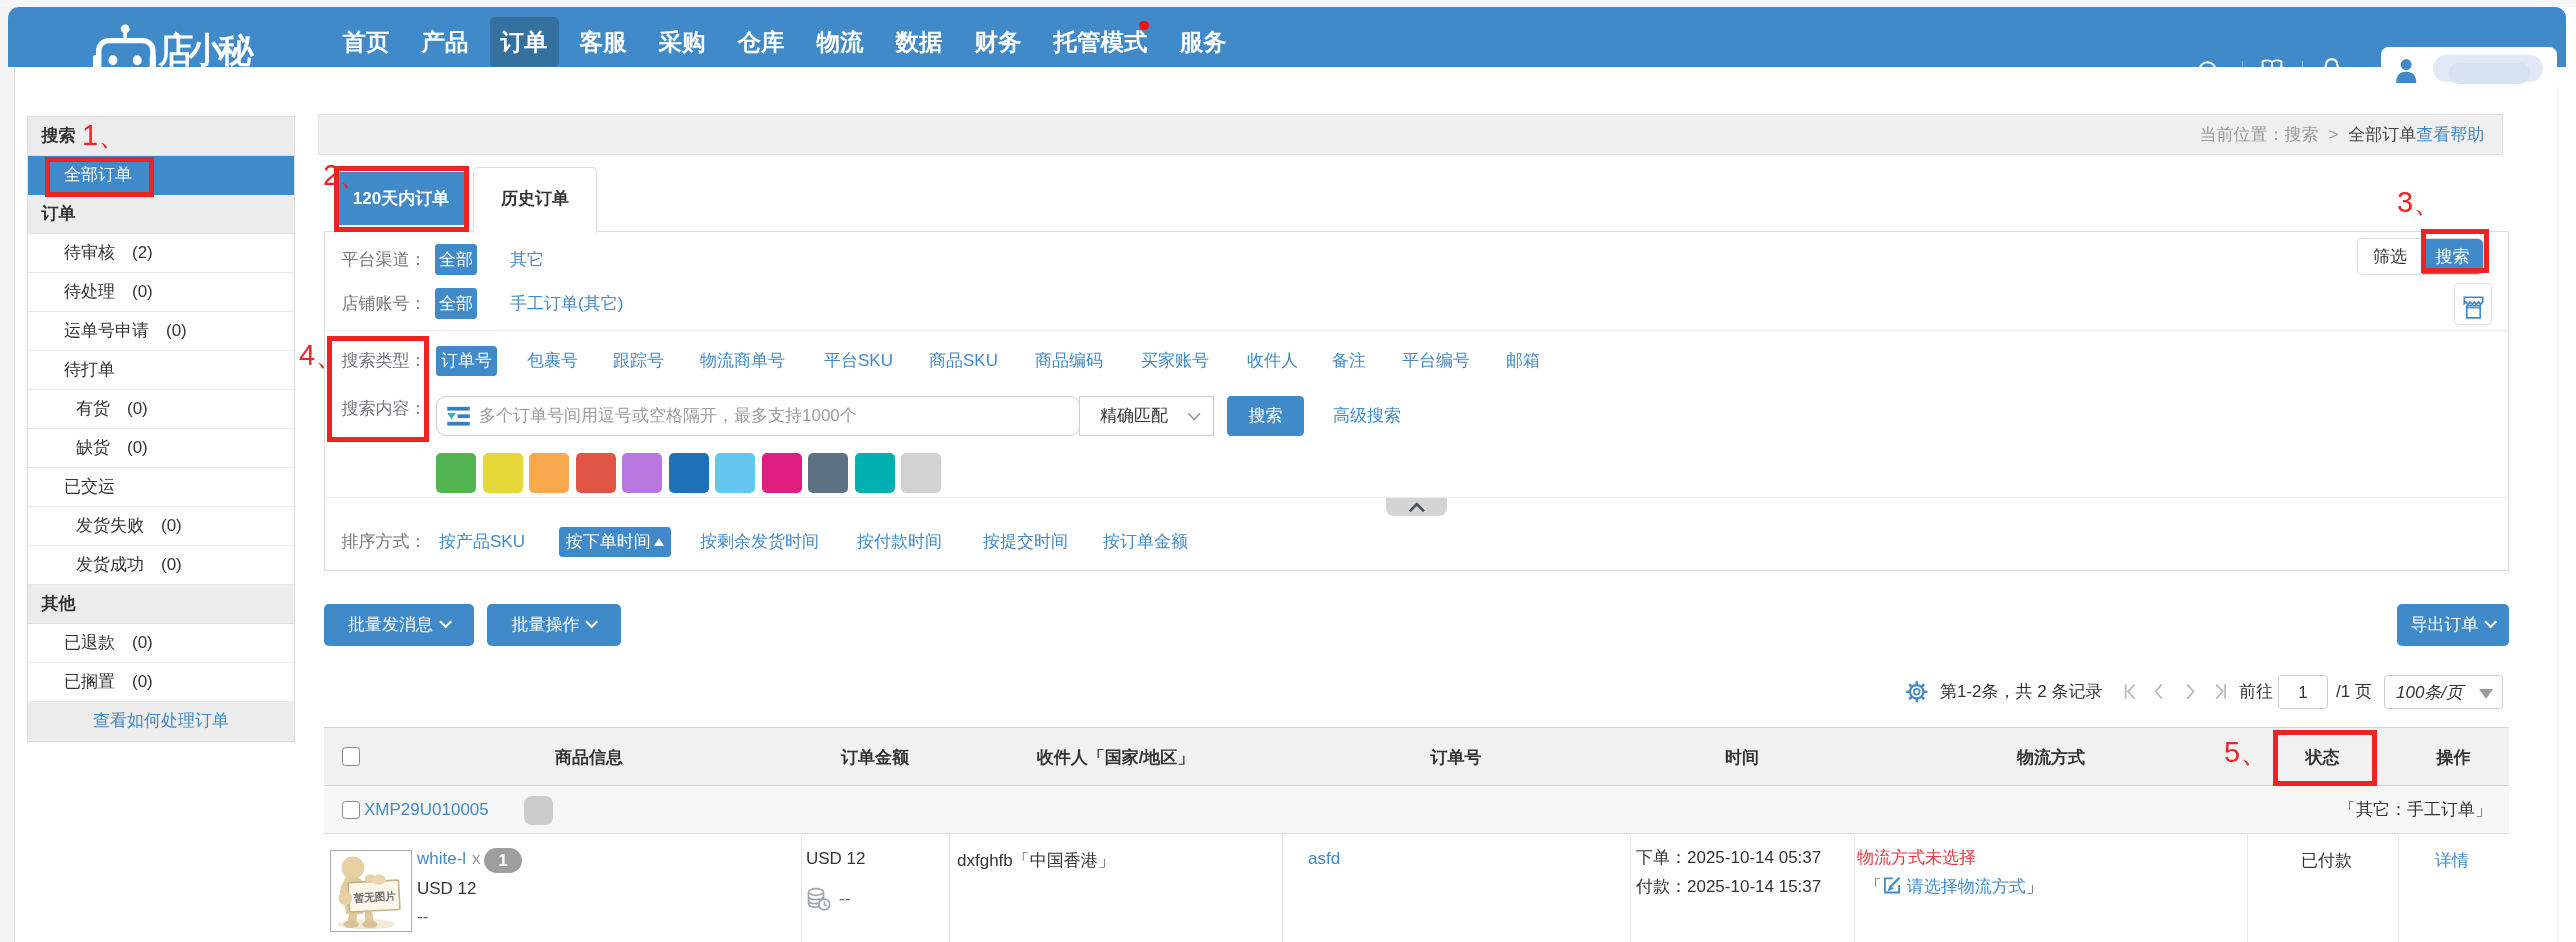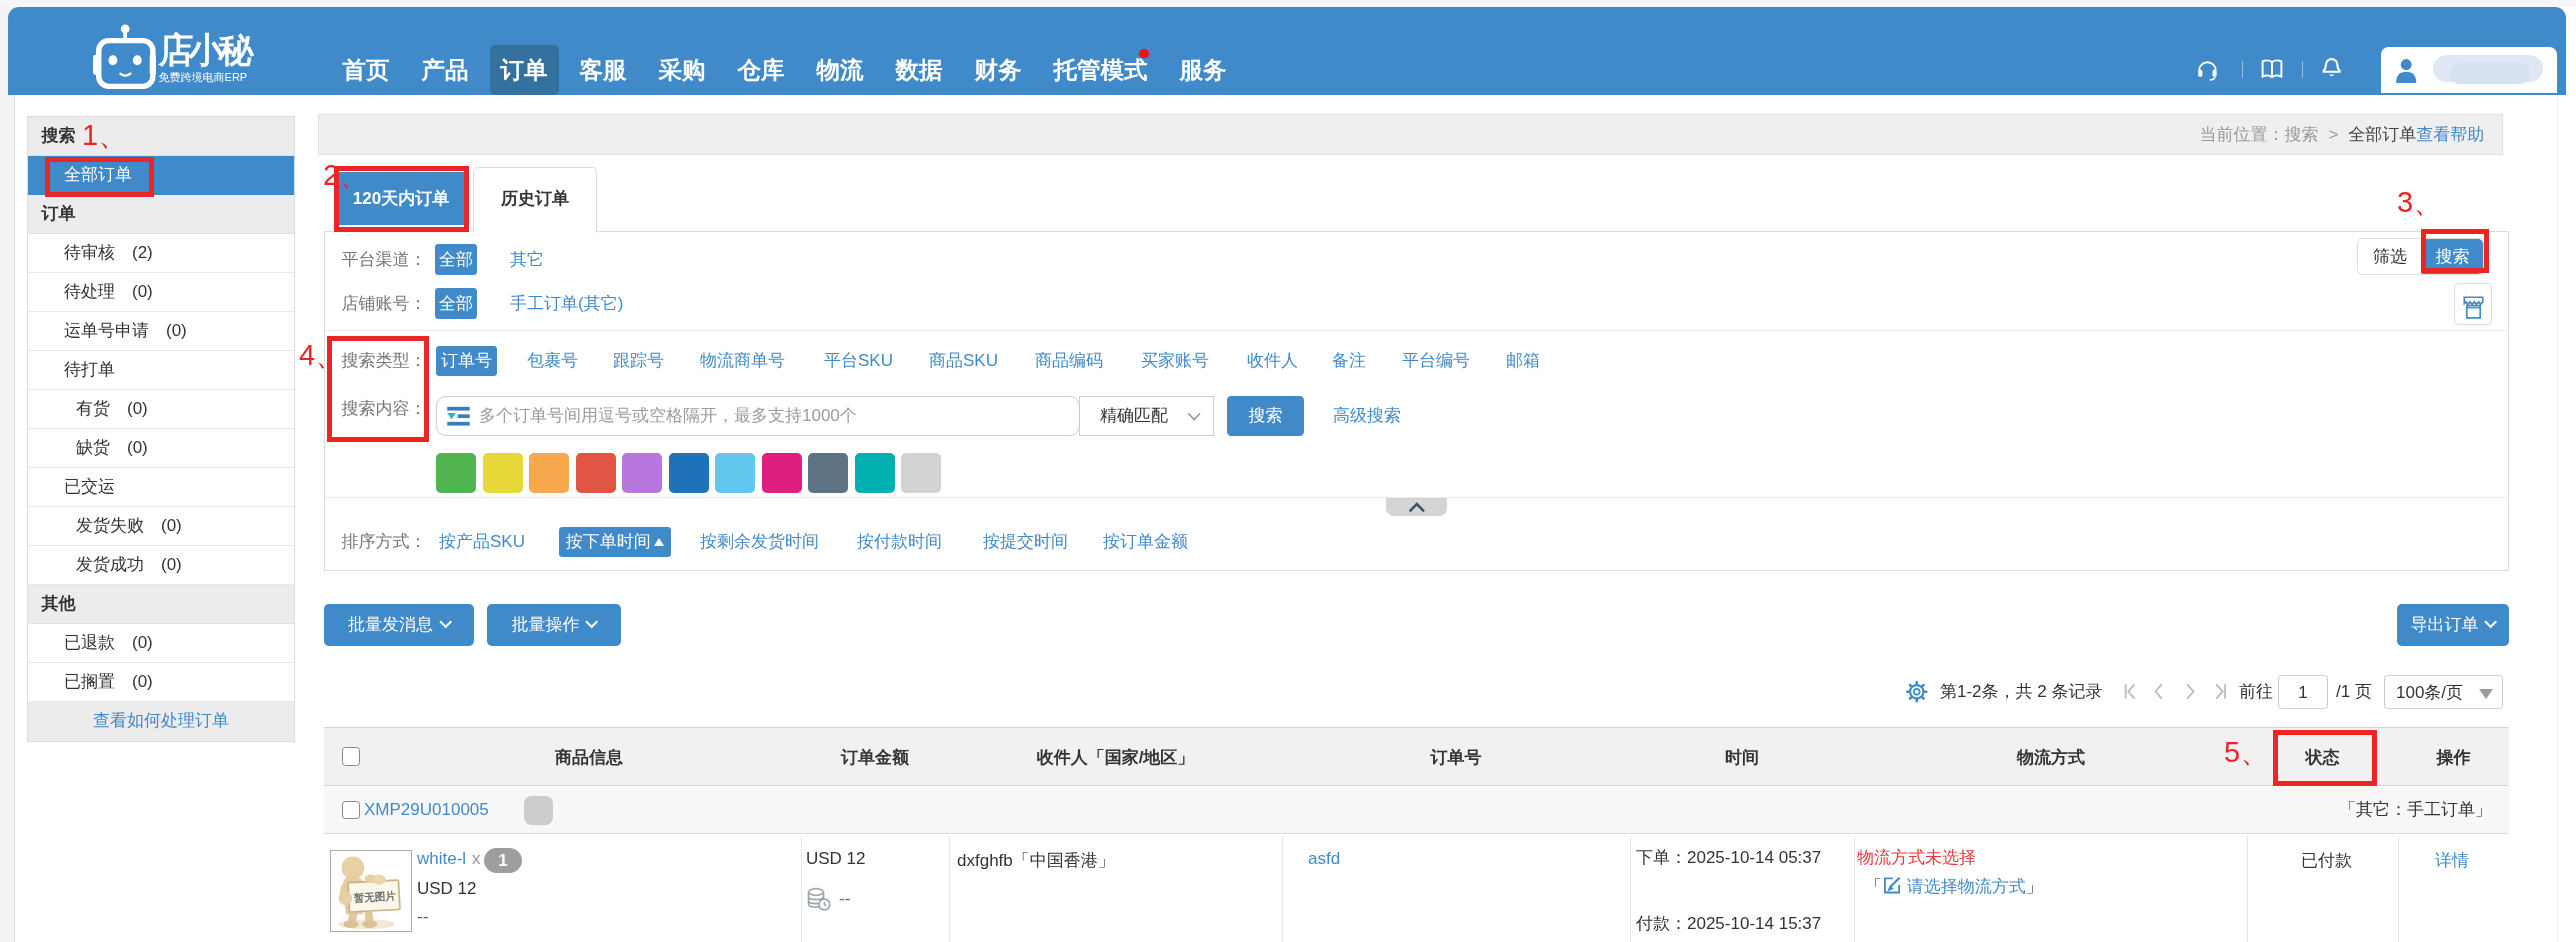--- a/index.html
+++ b/index.html
@@ -5,21 +5,21 @@
 html,body{margin:0;padding:0;background:#fff;}
 *{box-sizing:border-box;}
 #app{position:relative;width:2576px;height:943px;font-family:"Liberation Sans",sans-serif;font-size:17px;color:#333;overflow:hidden;}
 .abs{position:absolute;}
 a{text-decoration:none;}
 .blue{color:#418aca;}
 .badge-blue{display:inline-block;background:#418aca;color:#fff;border-radius:3.4px;text-align:center;}
 .redbox{position:absolute;border:5.9px solid #ee2424;z-index:50;}
 .rednum{position:absolute;color:#ee2424;font-size:29px;z-index:51;line-height:30px;}
 
-#hdr{position:absolute;left:7.6px;top:6.7px;width:2558px;height:88px;background:#418aca;border-radius:11px 11px 0 0;}
+#hdr{position:absolute;left:7.6px;top:6.7px;width:2558px;height:60px;background:#418aca;border-radius:11px 11px 0 0;}
 #nav{position:absolute;left:319px;bottom:0;height:50px;display:flex;}
 #nav .it{color:#fff;font-size:23.5px;font-weight:bold;padding:0 11px;margin:0 5px;height:50px;line-height:50px;border-radius:5px;position:relative;}
 #nav .it.act{background:#35719f;}
 
 #side{position:absolute;left:27px;top:116px;width:268px;border:0.8px solid #dcdcdc;background:#fff;font-size:17px;}
 #side div{height:39px;line-height:38px;border-bottom:0.8px solid #e8e8e8;}
 #side .hd{background:#ececec;font-weight:bold;padding-left:13.5px;border-bottom-color:#e0e0e0;}
 #side .it{padding-left:36px;color:#333;}
 #side .it.sub{padding-left:48px;}
 #side .it.sel{background:#418aca;color:#fff;border-bottom-color:#418aca;}
@@ -239,21 +239,21 @@
         <path d="M1.5 1.5 L9 10 L1.5 18.5"></path>
       </svg>
     <svg style="margin-left:18.5px" width="11.8" height="17" viewBox="0 0 14 20" fill="none" stroke="#bbb" stroke-width="2.2">
         <path d="M1.5 1.5 L9 10 L1.5 18.5 M12 1.5 V18.5"></path>
       </svg>
   </div>
   <div class="abs" style="left:2239px;top:680px;line-height:23.5px;">前往</div>
   <div class="abs" style="left:2278px;top:675px;width:50px;height:34px;border:0.8px solid #ccc;border-radius:3.4px;background:#fff;text-align:center;line-height:33px;">1</div>
   <div class="abs" style="left:2336px;top:680px;line-height:23.5px;">/1 页</div>
   <div class="abs" style="left:2384px;top:675px;width:119px;height:34px;border:0.8px solid #ccc;border-radius:3.4px;background:#fff;">
-    <span style="position:absolute;left:11px;line-height:33px;">100条/页</span>
+    <span style="position:absolute;left:11px;line-height:33px;font-style:italic;">100条/页</span>
     <div style="position:absolute;right:9.3px;top:12.6px;width:0;height:0;border:7.6px solid transparent;border-top:10px solid #9b9b9b;"></div>
   </div>
 
   <div class="abs" style="left:324px;top:727px;width:2185px;height:59px;background:#f1f1f1;border-top:0.8px solid #d3d3d3;border-bottom:0.8px solid #d3d3d3;">
     <div class="cb" style="left:17.7px;top:19.3px;"></div>
     <div class="hc" style="left:52px;width:426px;">商品信息</div>
     <div class="hc" style="left:477px;width:148px;">订单金额</div>
     <div class="hc" style="left:625px;width:333px;">收件人「国家/地区」</div>
     <div class="hc" style="left:958px;width:348px;">订单号</div>
     <div class="hc" style="left:1530px;width:394px;">物流方式</div>
@@ -303,21 +303,21 @@
     <svg class="abs" style="left:482px;top:52px" width="25" height="25" viewBox="0 0 30 30">
       <ellipse cx="12" cy="6" rx="9" ry="4" fill="none" stroke="#9aa7ad" stroke-width="2"></ellipse>
       <path d="M3 6 V20 q0 4 9 4 q9 0 9 -4 V6 M3 11 q0 4 9 4 q9 0 9 -4 M3 16 q0 4 9 4 q9 0 9 -4" fill="none" stroke="#9aa7ad" stroke-width="2"></path>
       <circle cx="22" cy="21" r="6.5" fill="#fff" stroke="#9aa7ad" stroke-width="2"></circle>
       <path d="M22 17.5 V21 L24.5 22.5" stroke="#9aa7ad" stroke-width="1.8" fill="none"></path>
     </svg>
     <div class="abs" style="left:515px;top:54px;color:#666;">--</div>
     <div class="abs" style="left:633px;top:14.3px;">dxfghfb「中国香港」</div>
     <a class="blue abs" style="left:984px;top:14.3px;">asfd</a>
     <div class="abs" style="left:1312px;top:11px;">下单：2025-10-14 05:37</div>
-    <div class="abs" style="left:1312px;top:40px;margin-top:37px;">付款：2025-10-14 15:37</div>
+    <div class="abs" style="left:1312px;top:40px;">付款：2025-10-14 15:37</div>
     <div class="abs" style="left:1533px;top:11px;color:#e4393c;">物流方式未选择</div>
     <div class="abs" style="left:1541px;top:40px;">「<svg style="vertical-align:-3.4px" width="20" height="20" viewBox="0 0 24 24" fill="none" stroke="#418aca" stroke-width="2.2">
           <path d="M20.5 12 V21 H3.5 V4 H13"></path>
           <path d="M10 14.5 L21 3.2 M10 14.5 l-1.2 2.8 2.9 -1.2z" stroke-width="2.6"></path>
         </svg><span class="blue"> 请选择物流方式</span>」</div>
     <div class="abs" style="left:1933px;top:14.3px;margin-left:44px;">已付款</div>
     <a class="blue abs" style="left:2111px;top:14.3px;">详情</a>
   </div>
 
   <div class="rednum" style="left:82px;top:120px;">1、</div>

